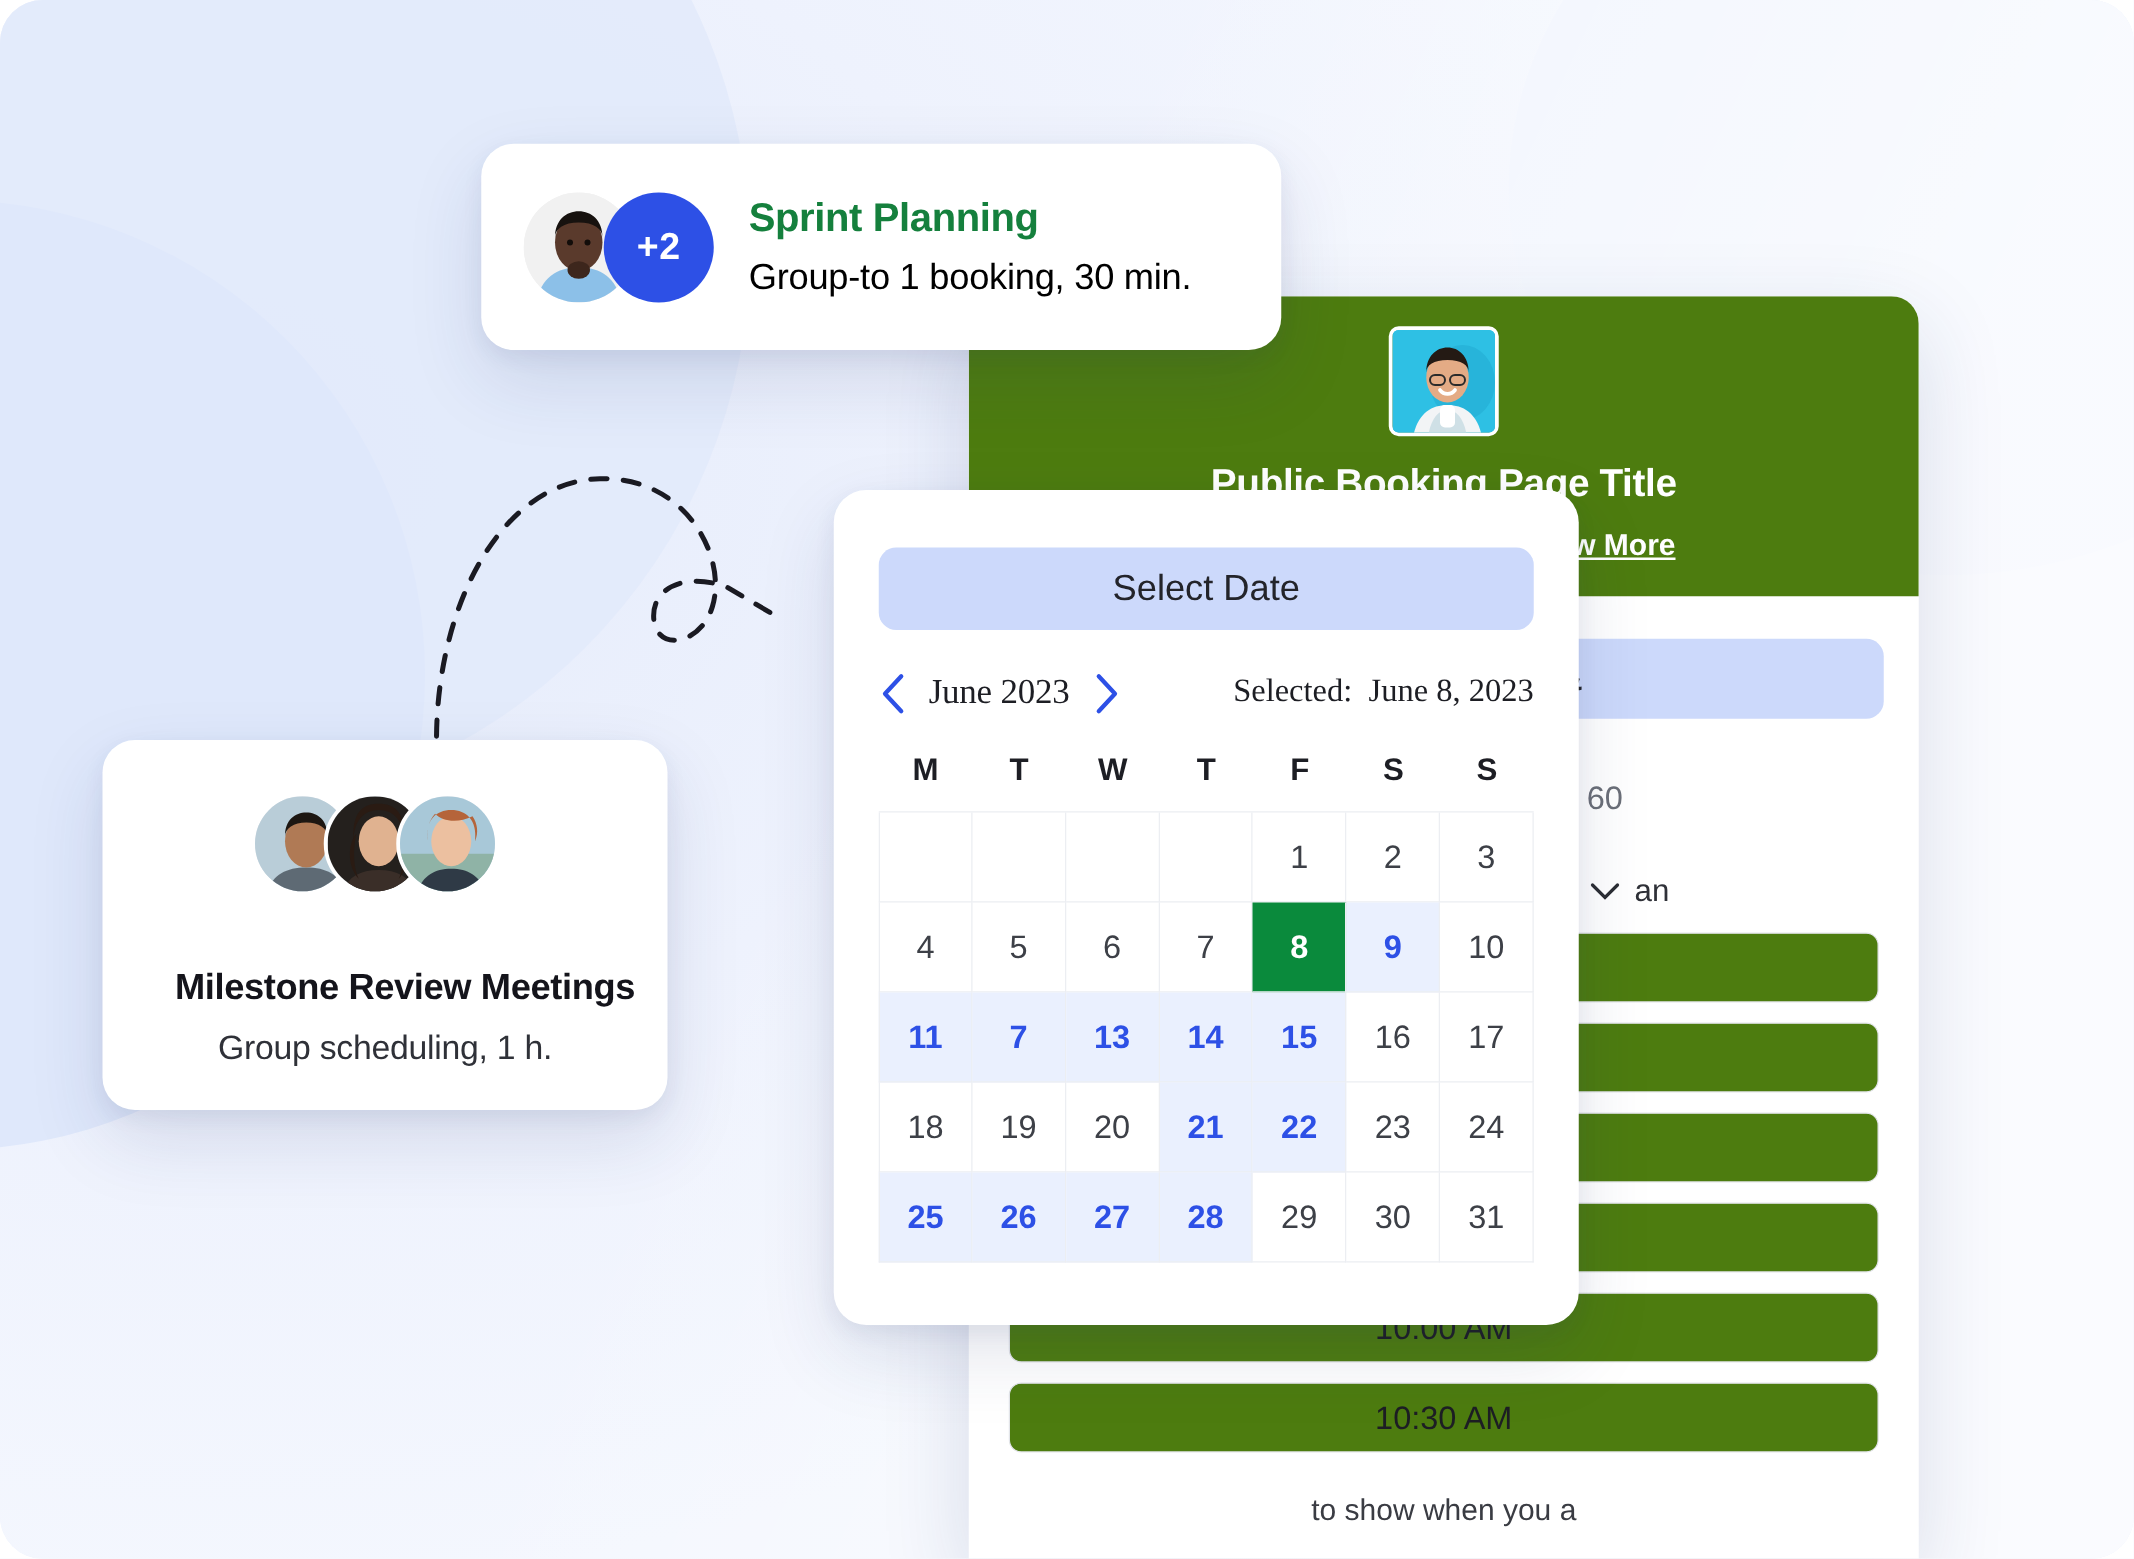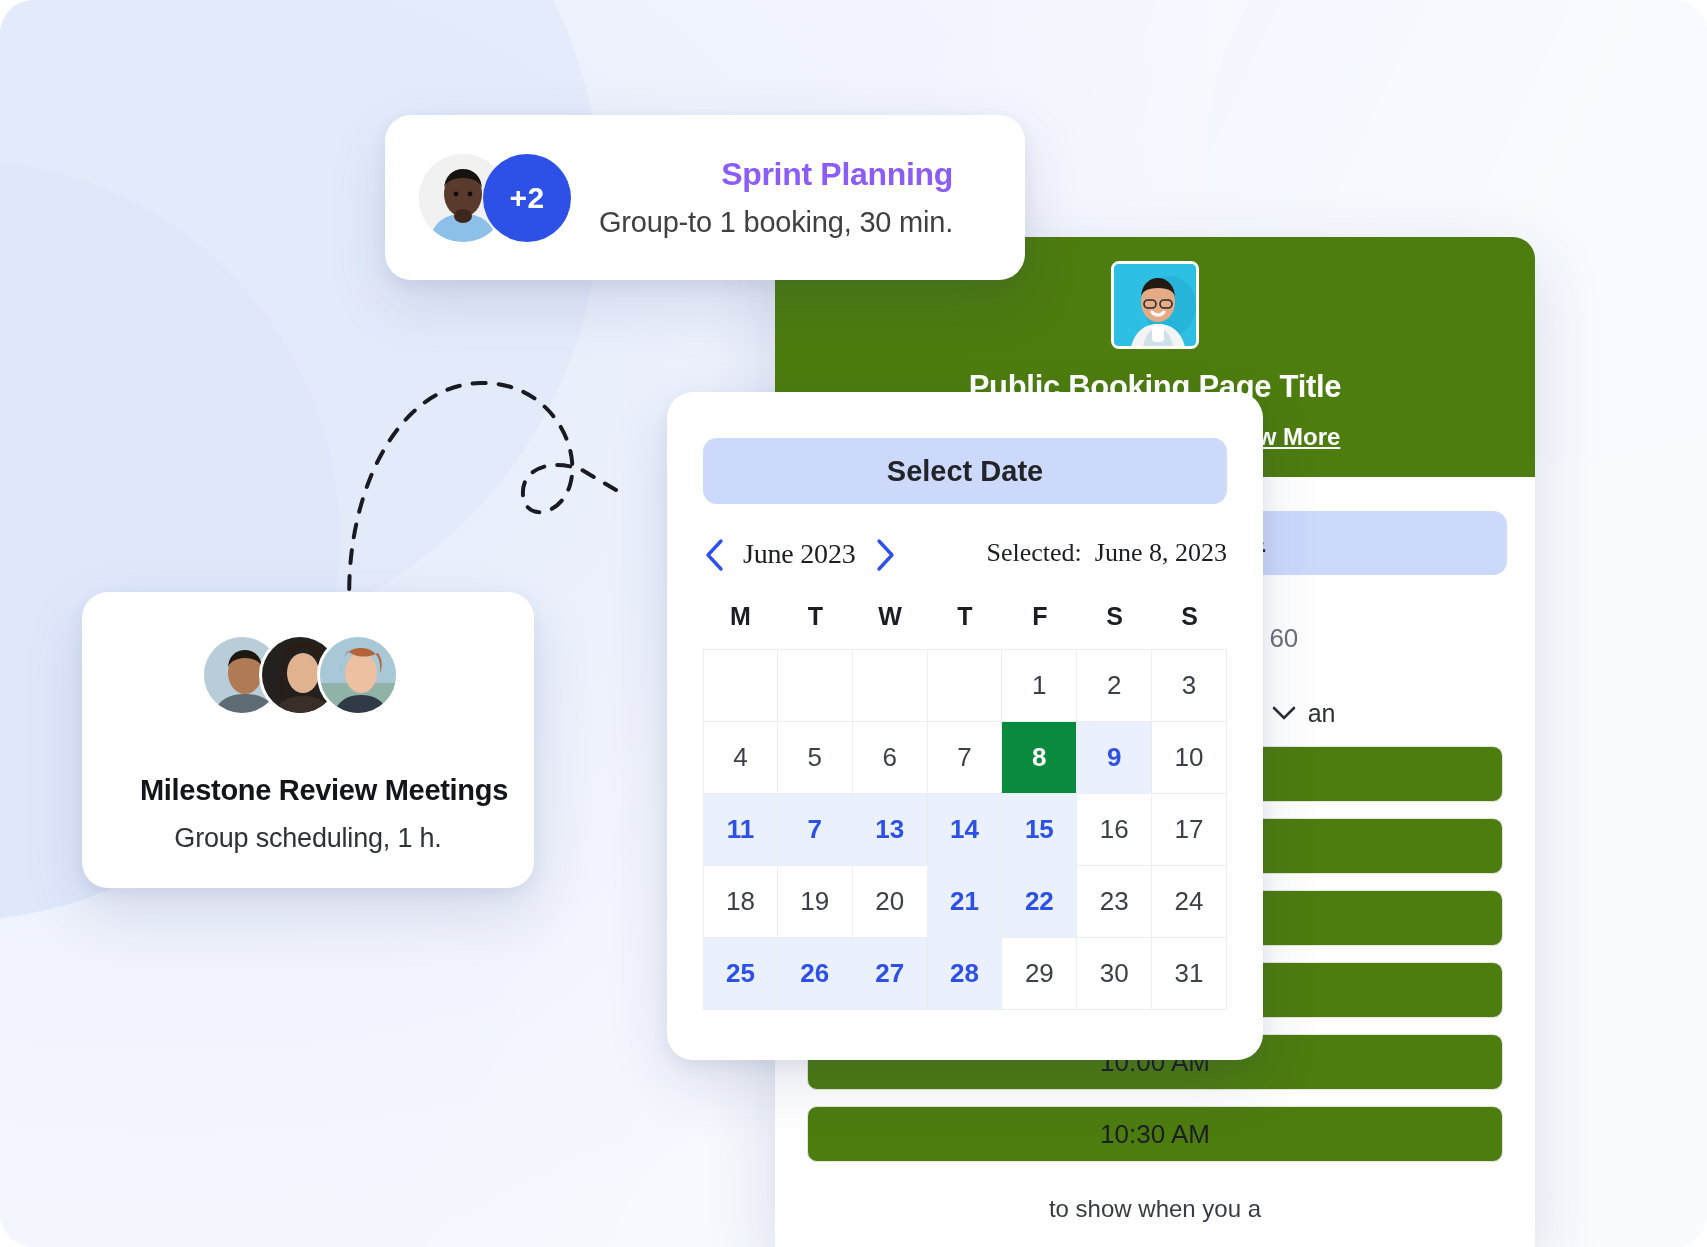--- a/index.html
+++ b/index.html
@@ -68,22 +68,22 @@
     width: 88px; height: 88px; border-radius: 50%;
     overflow: hidden; background: #f0f0f0;
   }
   .av-plus {
     position: absolute; left: 64px; top: 0;
     width: 88px; height: 88px; border-radius: 50%;
     background: #2d50e6; color: #fff;
     display: flex; align-items: center; justify-content: center;
     font-size: 30px; font-weight: 700; letter-spacing: .5px;
   }
-  #sprint-title { font-size: 32px; font-weight: 700; color: #8b5cf6; letter-spacing: -.3px; text-align: right; }
-  #sprint-sub { font-size: 29px; color: #404040; margin-top: 13px; letter-spacing: -.2px; }
+  #sprint-title { font-size: 32px; font-weight: 700; color: #15803d; letter-spacing: -.3px; }
+  #sprint-sub { font-size: 29px; color: #000000; margin-top: 13px; letter-spacing: -.2px; }
 
   
   #milestone-card { left: 82px; top: 592px; width: 452px; height: 296px; text-align: center; padding-top: 42px; }
   .tri-stack { position: relative; width: 214px; height: 82px; margin: 0 auto; }
   .tri-av { position: absolute; top: 0; width: 82px; height: 82px; border-radius: 50%; overflow: hidden; border: 3px solid #fff; background: #dfe5ea; }
   .tri-av:nth-child(1) { left: 0; }
   .tri-av:nth-child(2) { left: 58px; z-index: 2; }
   .tri-av:nth-child(3) { left: 116px; z-index: 3; }
   #milestone-title { font-size: 29px; font-weight: 700; color: #14141b; margin-top: 58px; letter-spacing: -.3px; margin-left: 32px; }
   #milestone-sub { font-size: 27px; color: #2f3138; margin-top: 16px; letter-spacing: -.2px; }
@@ -121,21 +121,21 @@
   #slots { margin-top: 18px; display: flex; flex-direction: column; gap: 16px; padding: 0 4px; }
   .slot {
     height: 56px; border: 1.5px solid #e3e5ea; border-radius: 10px;
     display: flex; align-items: center; justify-content: center;
     font-size: 26px; color: #1d1e24; background: #4d7c0f;
   }
   #footnote { text-align: center; font-size: 24px; color: #3a3c43; margin-top: 30px; line-height: 1.45; }
 
   
   #calendar-card { left: 667px; top: 392px; width: 596px; height: 668px; padding: 46px 36px 0 36px; }
-  #cal-head { background: #ccd9fb; border-radius: 14px; height: 66px; display: flex; align-items: center; justify-content: center; font-size: 29px; font-weight: 700; color: #23242a; }
+  #cal-head { background: #ccd9fb; border-radius: 14px; height: 66px; display: flex; align-items: center; justify-content: center; font-size: 29px; font-weight: 400; color: #23242a; }
   #cal-nav { display: flex; margin-top: 34px; font-family: Liberation Serif, serif; }
   .cal-arrow { width: 22px; height: 34px; cursor: pointer; }
   #cal-month { font-size: 28px; color: #1d1e24; margin: 0 18px; letter-spacing: -.2px; }
   #cal-selected { margin-left: auto; font-size: 26px; color: #1d1e24; }
   #cal-selected b { font-weight: 400; }
   .dow-row { display: grid; grid-template-columns: repeat(7,1fr); margin-top: 30px; }
   .dow { text-align: center; font-size: 25px; font-weight: 700; color: #1d1e24; padding-bottom: 18px; }
   .cal-grid { display: grid; grid-template-columns: repeat(7,1fr); border-top: 1px solid #eceef2; }
   .cal-cell {
     height: 72px; display: flex; align-items: center; justify-content: center;

